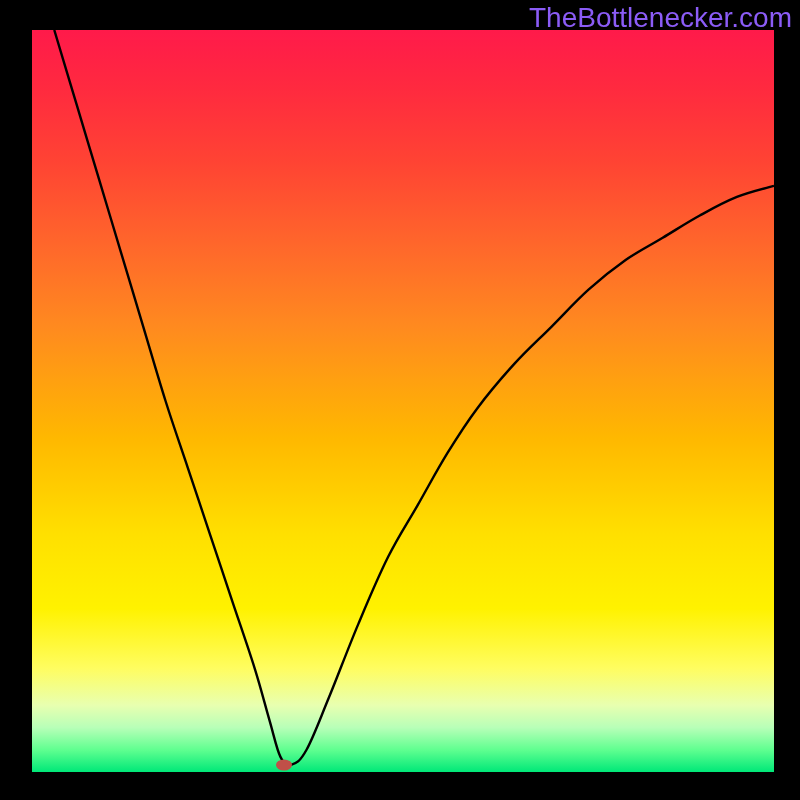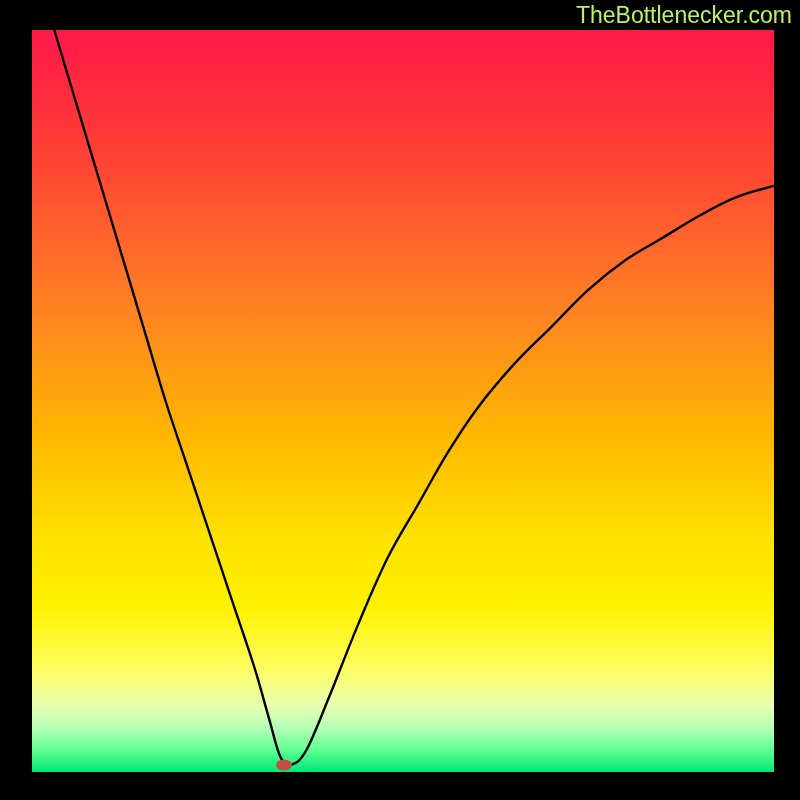--- a/index.html
+++ b/index.html
@@ -8,22 +8,22 @@
     height: 800px;
     background: #000;
     position: relative;
     overflow: hidden;
     font-family: Arial, sans-serif;
   }
   .attribution {
     position: absolute;
     top: 2px;
     right: 8px;
-    color: #bef264;
-    font-size: 23px;
+    color: #8b5cf6;
+    font-size: 28px;
     font-weight: 400;
     z-index: 10;
   }
   .plot-area {
     position: absolute;
     left: 32px;
     top: 30px;
     width: 742px;
     height: 742px;
     background: linear-gradient(to bottom,

